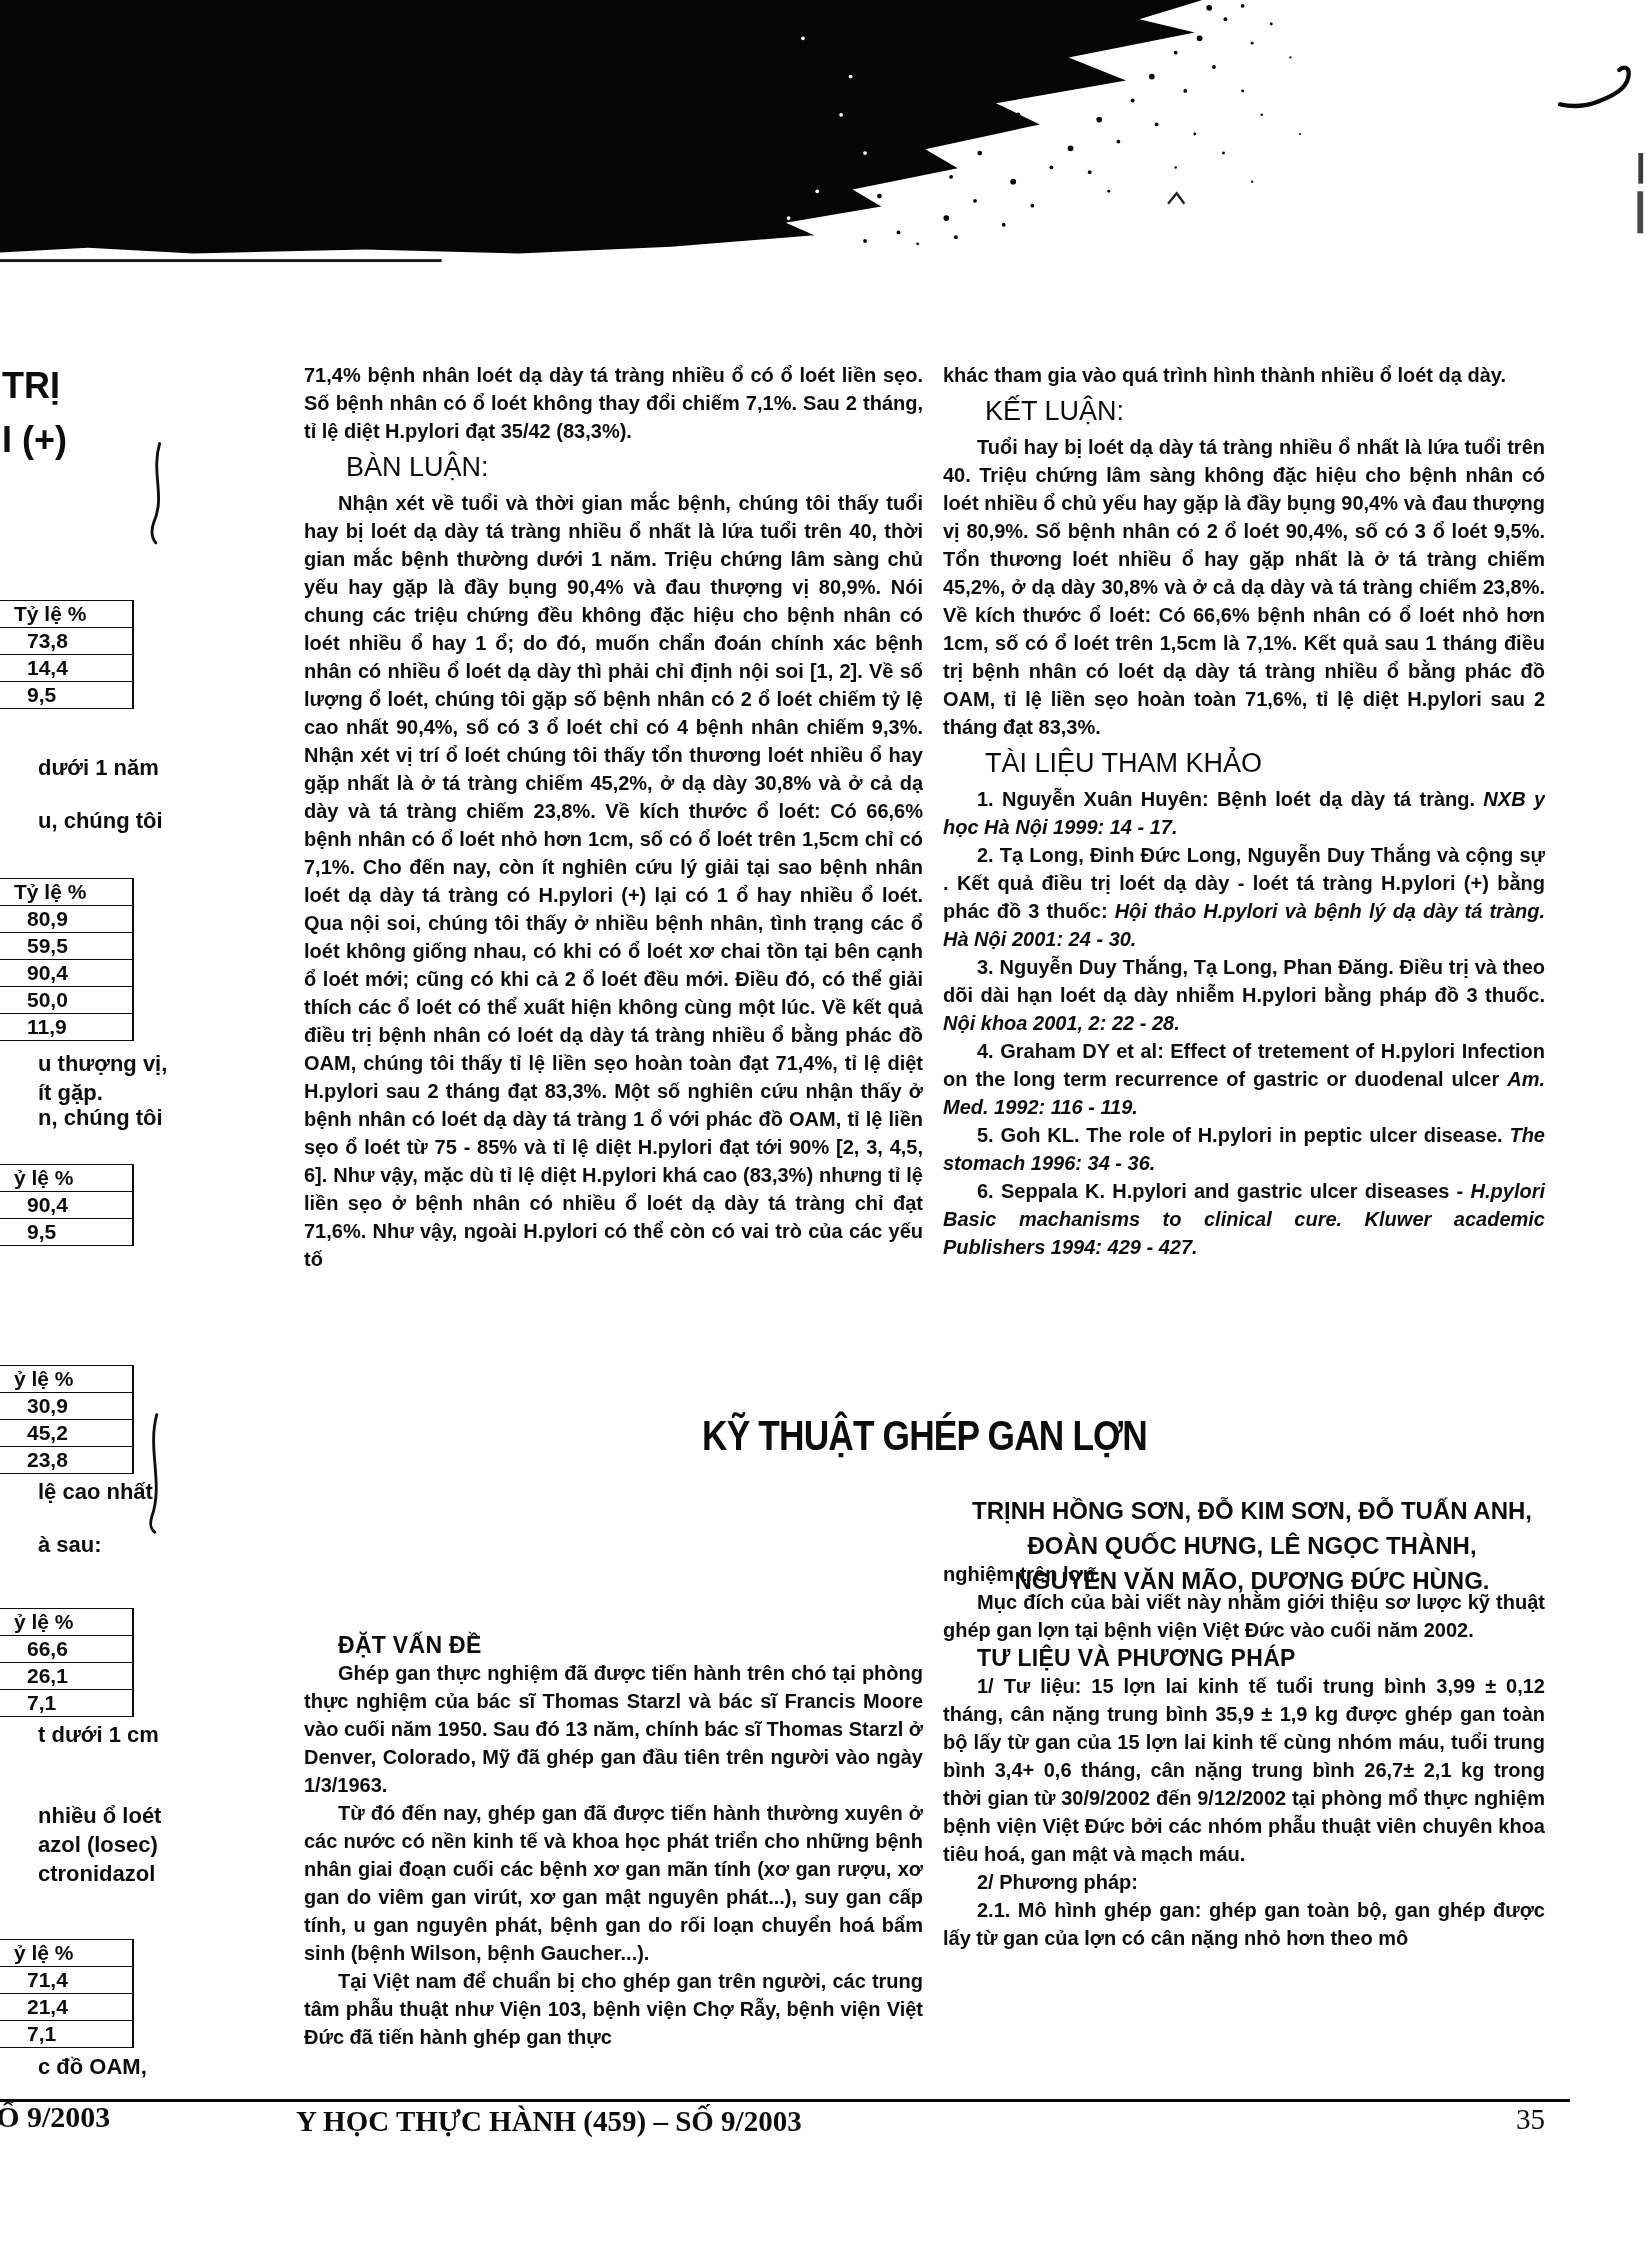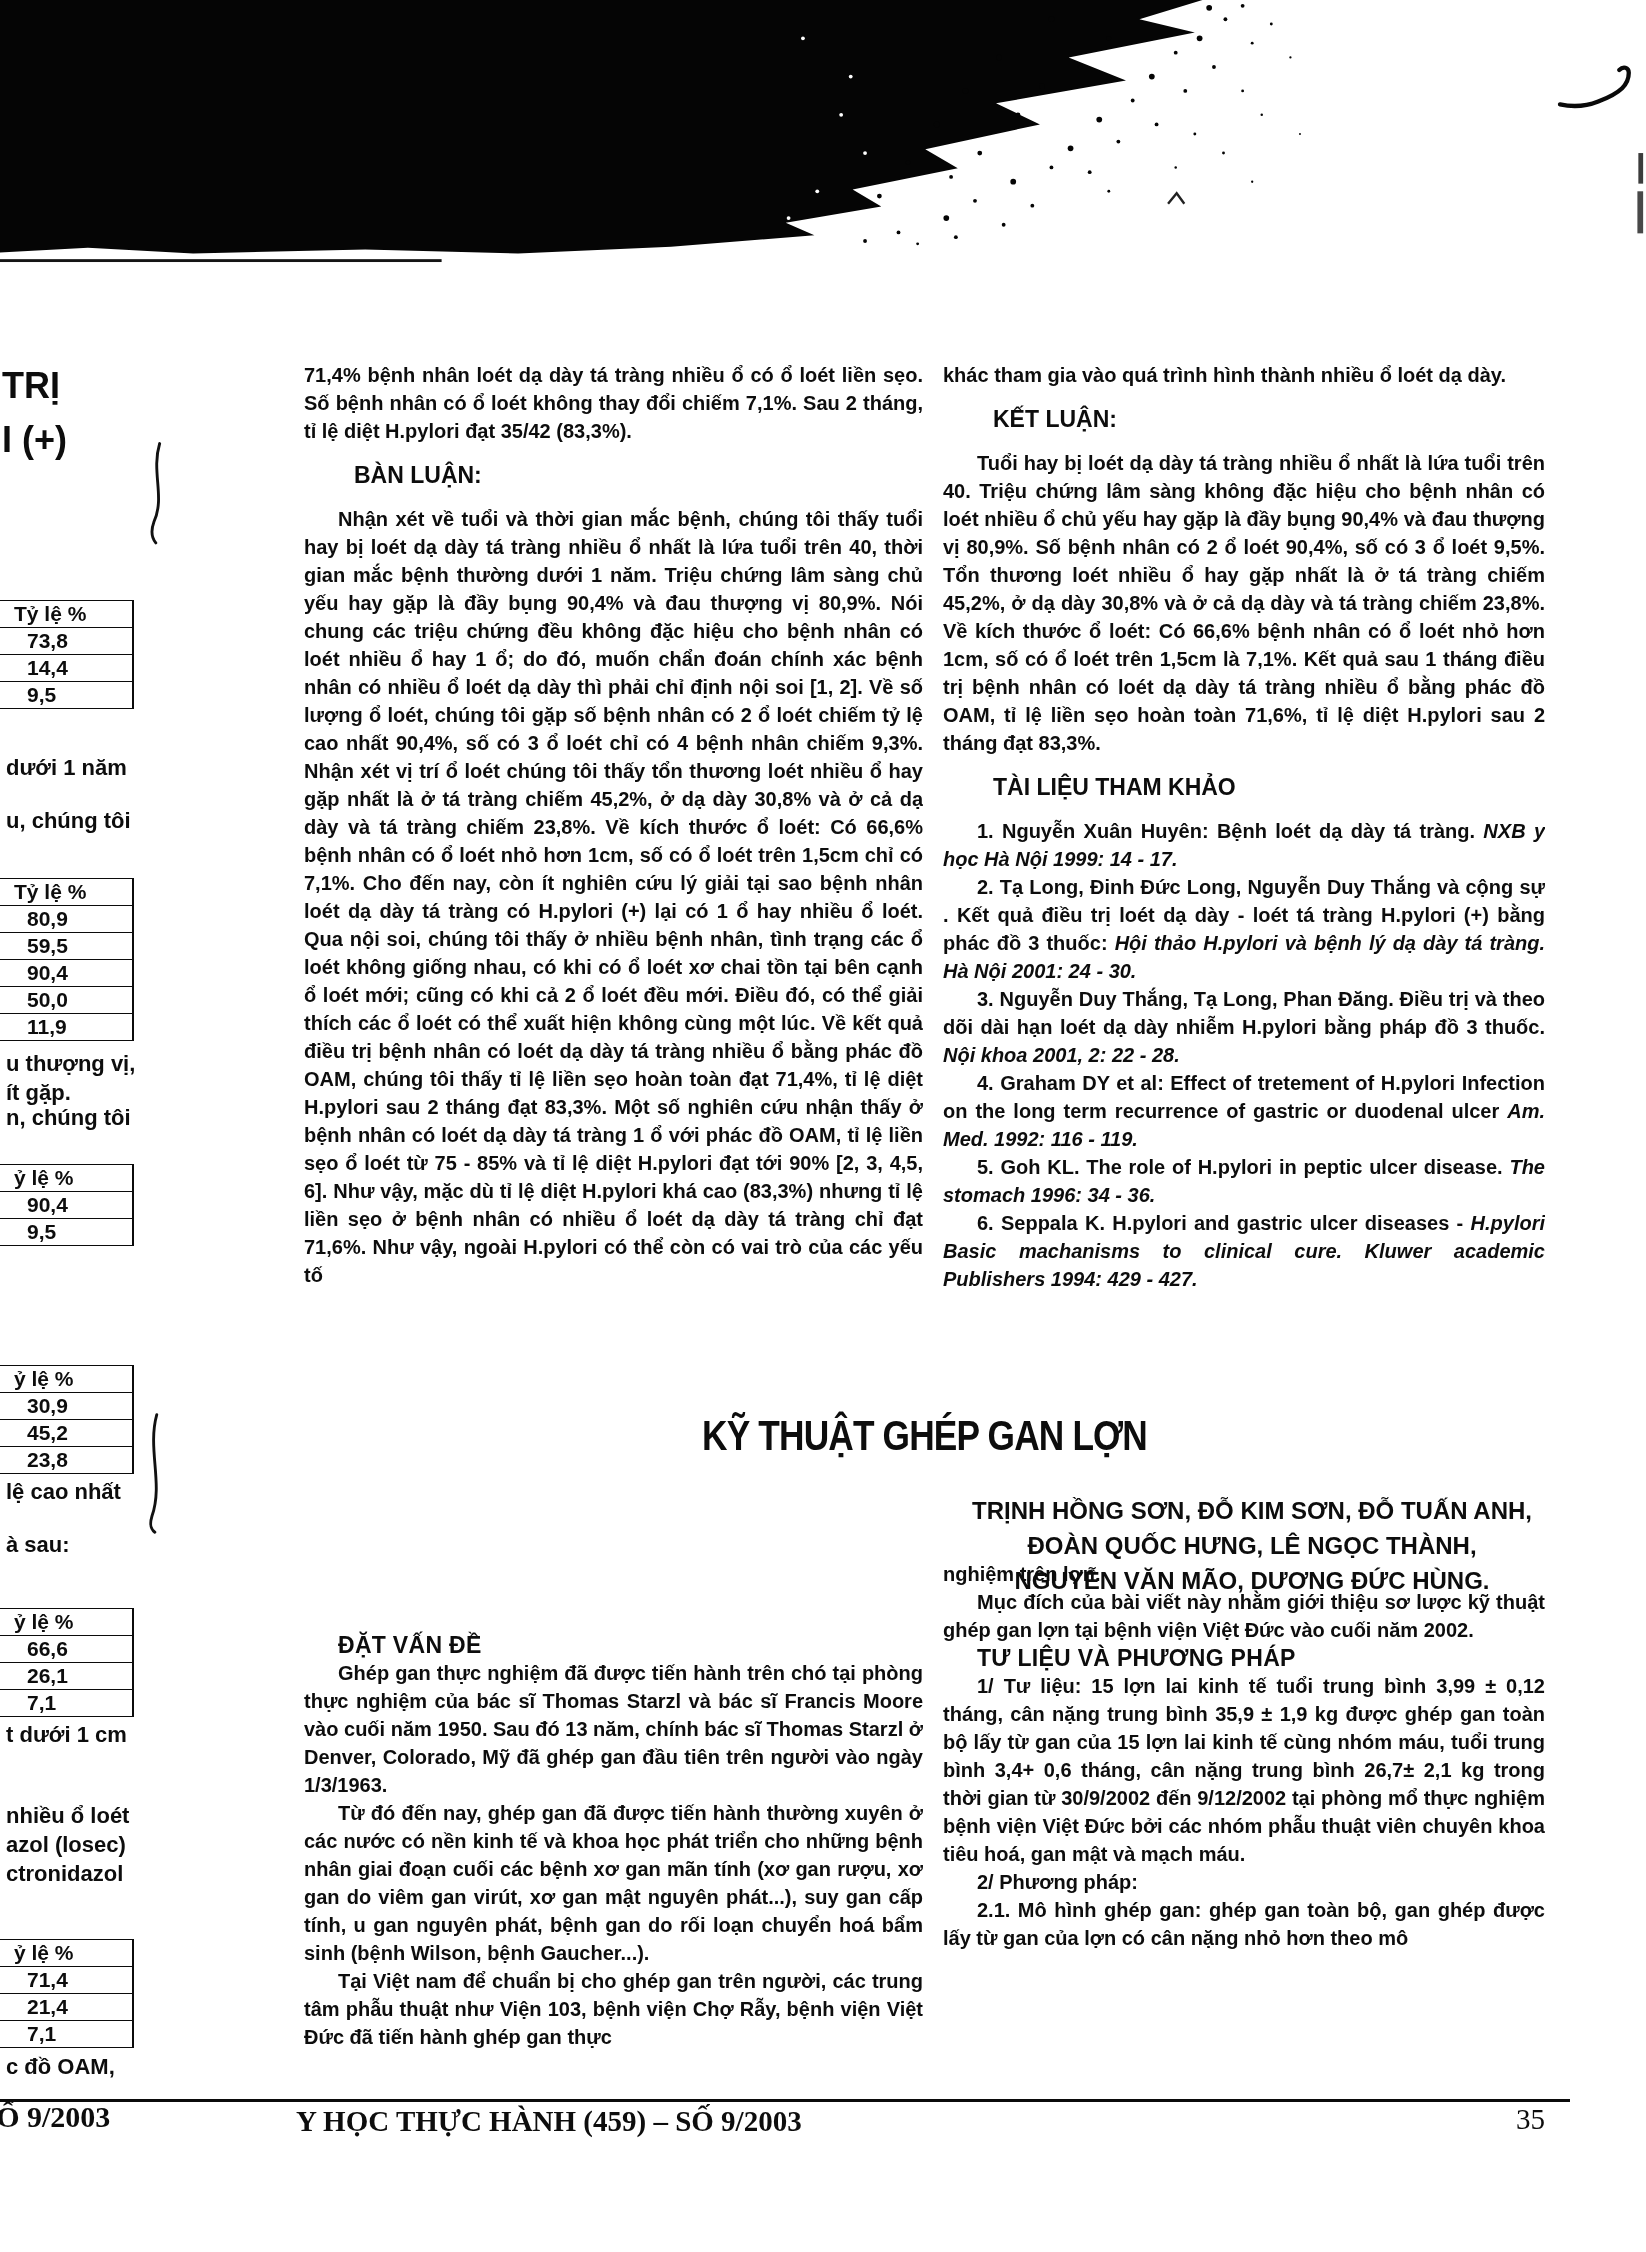--- a/index.html
+++ b/index.html
@@ -5,25 +5,25 @@
   html,body{margin:0;padding:0;background:#e8e8e8;}
   #page{position:relative;width:1646px;height:2252px;background:#ffffff;overflow:hidden;
         font-family:"Liberation Sans",sans-serif;color:#0d0d0d;}
   svg{display:block;}
   .abs{position:absolute;}
   
   .col{position:absolute;font:bold 20px/28px "Liberation Sans",sans-serif;
        text-align:justify;color:#0d0d0d;overflow:hidden;}
   .col p{margin:0;text-indent:34px;}
   .col p.noind{text-indent:0;}
-  .col .h{margin:16px;padding-left:34px;font-weight:bold;font-size:23px;}
+  .col .h{margin:8px;padding-left:34px;font-weight:normal;font-size:27px;}
   .col .hbig{margin:0;padding-left:34px;font-weight:bold;font-size:23px;letter-spacing:0.3px;}
   .col .it{font-style:italic;}
   
-  .frag{position:absolute;left:6px;font:bold 22px/25px "Liberation Sans",sans-serif;white-space:nowrap;}
+  .frag{position:absolute;left:0;font:bold 22px/25px "Liberation Sans",sans-serif;white-space:nowrap;padding-left:38px;}
   .frag-big{position:absolute;left:1.9px;font:bold 36px/38px "Liberation Sans",sans-serif;white-space:nowrap;}
   .mtable{position:absolute;left:0;width:134px;border-right:2.9px solid #0b0b0b;box-sizing:border-box;}
   .trow{height:26px;border-top:1.9px solid #0b0b0b;padding-left:27px;
         font:bold 21px/25px "Liberation Sans",sans-serif;overflow:hidden;white-space:nowrap;}
   .trow.th{padding-left:14px;}
   .mtable .trow:last-child{border-bottom:1.9px solid #0b0b0b;}
   
   .title2{position:absolute;left:304px;top:1414px;width:1241px;text-align:center;
           font:bold 42px/44px "Liberation Sans",sans-serif;letter-spacing:-1px;
           transform:scaleX(.84);white-space:nowrap;}

